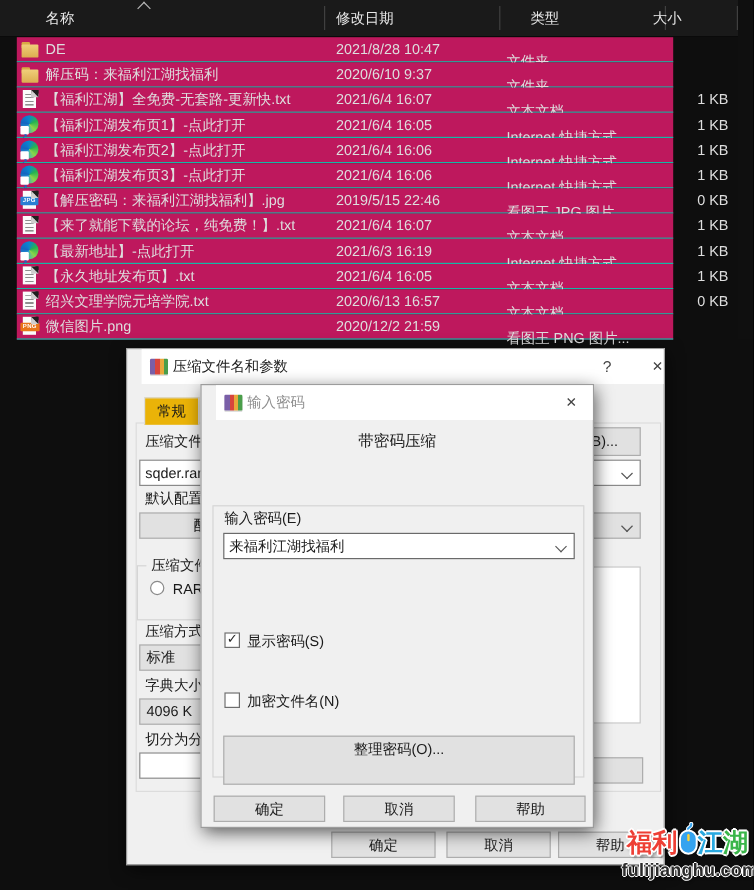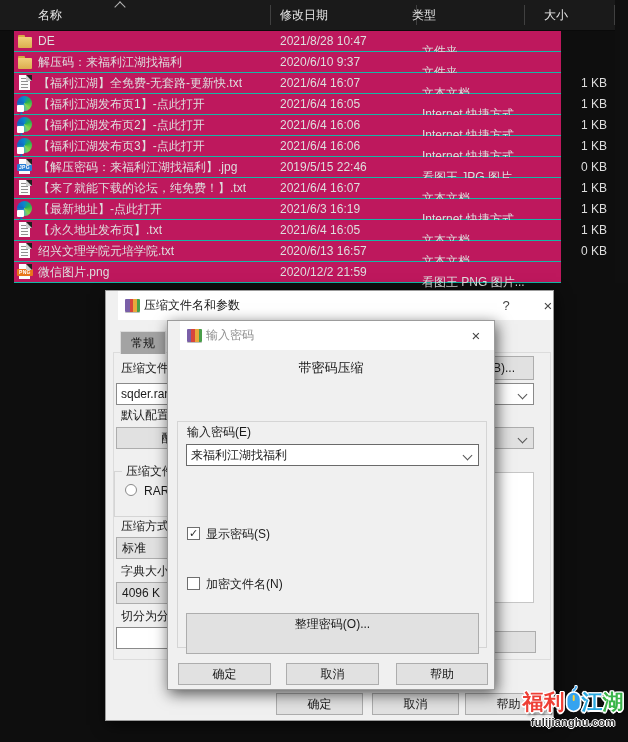--- a/index.html
+++ b/index.html
@@ -5,21 +5,21 @@
   html,body{margin:0;padding:0;background:#000;}
   .screen{position:relative;width:628px;height:742px;background:#0e0e0e;overflow:hidden;
     font-family:"Liberation Sans","DejaVu Sans",sans-serif;-webkit-font-smoothing:antialiased;}
 
   
   .hdr{position:absolute;left:0;top:0;width:615px;height:30px;background:#1a1a1a;border-bottom:1px solid #0a0a0a;color:#e8e8e8;font-size:12px;}
   .hc{position:absolute;top:0;height:30px;line-height:30px;box-sizing:border-box;white-space:nowrap;}
   .hc::after{content:"";position:absolute;right:0;top:5px;bottom:5px;width:1px;background:#404040;}
   .hc-name{left:0;width:271px;padding-left:38px;}
   .hc-date{left:271px;width:146px;padding-left:9px;}
-  .hc-type{left:406px;width:119px;padding-left:6px;}
+  .hc-type{left:436px;width:119px;padding-left:6px;}
   .hc-size{left:536px;width:79px;padding-left:8px;}
   .caret{position:absolute;left:116px;top:3px;width:7px;height:7px;border-top:1px solid #b5b5b5;border-right:1px solid #b5b5b5;transform:rotate(-45deg);}
   .rows{position:absolute;left:0;top:31px;width:628px;}
   .row{position:relative;left:14px;width:547px;height:20px;background:#be185d;border-bottom:1px solid #14b8a6;color:#dedede;font-size:12px;}
   .cell{position:absolute;top:0;height:20px;line-height:20px;white-space:nowrap;overflow:hidden;}
   .cell.name{left:24px;width:235px;}
   .cell.date{left:266px;width:136px;}
   .cell.type{left:408px;width:112px;margin-top:10px;}
   .cell.size{left:480px;width:113px;text-align:right;}
   .ic{position:absolute;left:3px;top:2px;width:16px;height:16px;}
@@ -53,39 +53,39 @@
   .fld{position:absolute;background:#fff;border:1px solid #8a8a8a;box-sizing:border-box;height:22px;line-height:20px;padding-left:4px;white-space:nowrap;overflow:hidden;}
   .cmb-grey{background:#e1e1e1;border:1px solid #adadad;}
   .chev{position:absolute;right:7px;top:7px;width:6px;height:6px;border-right:1.4px solid #555;border-bottom:1.4px solid #555;transform:rotate(45deg);}
   .grp{position:absolute;border:1px solid #d5d5d5;box-sizing:border-box;}
   .grp .leg{position:absolute;left:7px;top:-8px;background:#f0f0f0;padding:0 4px;line-height:14px;white-space:nowrap;}
   .lbl{position:absolute;white-space:nowrap;line-height:14px;}
 
   
   .winrar{left:105px;top:290px;width:449px;height:431px;z-index:10;}
   .winrar .tabbox{position:absolute;left:7px;top:61px;width:436px;height:306px;border:1px solid #dcdcdc;}
-  .winrar .tab{position:absolute;left:14px;top:40px;height:22px;padding:0 10px;line-height:22px;background:#a3a3a3;border:1px solid #dcdcdc;border-bottom:none;z-index:2;text-align:right;}
+  .winrar .tab{position:absolute;left:14px;top:40px;height:22px;padding:0 10px;line-height:22px;background:#eab308;border:1px solid #dcdcdc;border-bottom:none;z-index:2;text-align:right;}
   .radio{position:absolute;width:12px;height:12px;border:1px solid #8a8a8a;border-radius:50%;background:#fff;box-sizing:border-box;}
   .listbox{position:absolute;left:275px;top:181px;width:153px;height:131px;background:#fff;border:1px solid #c6c6c6;box-sizing:border-box;}
 
   
   .pass{left:167px;top:320px;width:328px;height:370px;z-index:20;}
   .pass .tbar .ttl{color:#8f8f8f;}
   .heading{position:absolute;left:0;top:38px;width:100%;text-align:center;font-size:13px;}
   .chk{position:absolute;height:14px;line-height:14px;padding-left:19px;cursor:default;}
   .chk .box{position:absolute;left:0;top:0;width:13px;height:13px;background:#fff;border:1px solid #6e6e6e;box-sizing:border-box;
      font-size:11px;line-height:11px;text-align:center;color:#2b2b2b;font-weight:bold;}
 
   
   .wm{position:absolute;left:518px;top:686px;width:110px;z-index:50;text-align:center;}
   .wm-row{display:flex;align-items:center;justify-content:center;}
   .wm-char{font-size:21px;font-weight:bold;line-height:26px;
      text-shadow:-1.5px 0 #fff,1.5px 0 #fff,0 -1.5px #fff,0 1.5px #fff,-1px -1px #fff,1px 1px #fff,-1px 1px #fff,1px -1px #fff,2px 3px 3px rgba(0,0,0,.55);}
   .wm-mouse{margin:0 -1px;position:relative;top:-1px;}
-  .wm-domain{font-size:11px;font-weight:bold;color:#2b2b2b;letter-spacing:.2px;margin-top:-2px;
+  .wm-domain{font-size:15px;font-weight:bold;color:#2b2b2b;letter-spacing:.2px;margin-top:-2px;
      text-shadow:-1px 0 #fff,1px 0 #fff,0 -1px #fff,0 1px #fff,1px 2px 2px rgba(0,0,0,.5);}
 </style>
 </head>
 <body>
 
 <div class="screen">
 
   <div class="hdr">
     <div class="caret"></div>
     <div class="hc hc-name">名称</div>

